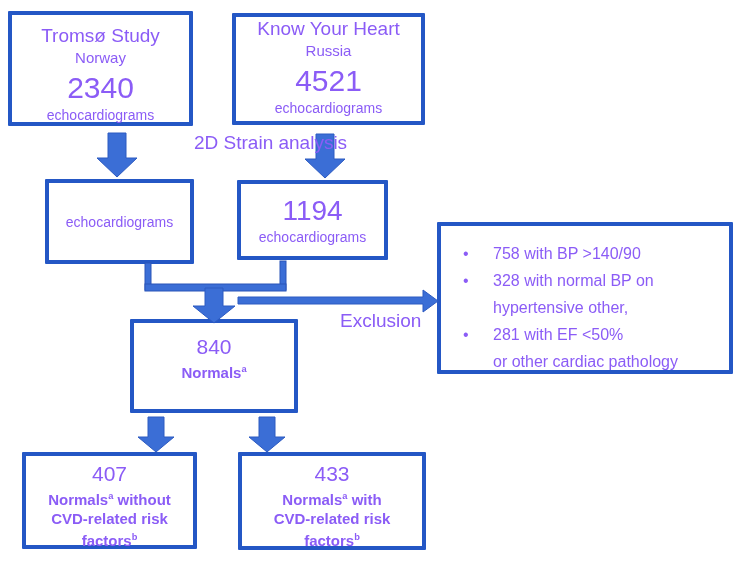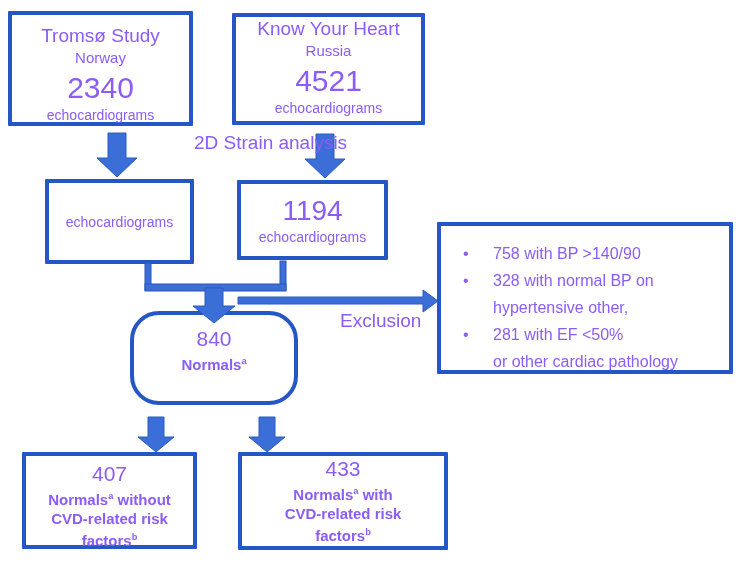--- a/index.html
+++ b/index.html
@@ -30,23 +30,23 @@
   .node .count-md{ font-size: 28px; line-height: 34px; }
   .node .count-sm{ font-size: 21px; line-height: 26px; }
   .node .unit    { font-size: 14px; line-height: 18px; }
   .node .bold-line { font-size: 15px; font-weight: bold; line-height: 19px; }
   sup { font-size: 0.62em; }
 
   #box-tromso   { left: 8px;   top: 11px;  width: 185px; height: 115px; padding-top: 9px; }
   #box-kyh      { left: 232px; top: 13px;  width: 193px; height: 112px; padding-top: 0; }
   #box-1013     { left: 45px;  top: 179px; width: 149px; height: 85px;  justify-content: center; }
   #box-1194     { left: 237px; top: 180px; width: 151px; height: 80px;  justify-content: center; }
-  #box-840      { left: 130px; top: 311px; width: 168px; height: 94px;  padding-top: 11px; border-radius: 29px; }
+  #box-840      { left: 130px; top: 319px; width: 168px; height: 94px;  padding-top: 11px; }
   #box-407      { left: 22px;  top: 452px; width: 175px; height: 97px;  padding-top: 5px; }
-  #box-433      { left: 238px; top: 452px; width: 210px; height: 98px;  }
+  #box-433      { left: 238px; top: 452px; width: 188px; height: 98px;  padding-top: 5px; }
   #box-exclusion{ left: 437px; top: 222px; width: 296px; height: 152px;
                   align-items: stretch; text-align: left; padding: 14px 8px 0 14px; }
 
   .bullet-list { list-style: none; margin: 0; padding: 0; }
   .bullet-list li { display: flex; font-size: 16px; line-height: 27px; }
   .bullet-list .bullet { width: 30px; flex: 0 0 30px; text-align: left; padding-left: 8px; }
 
   .float-label {
     position: absolute;
     font-size: 19px;

